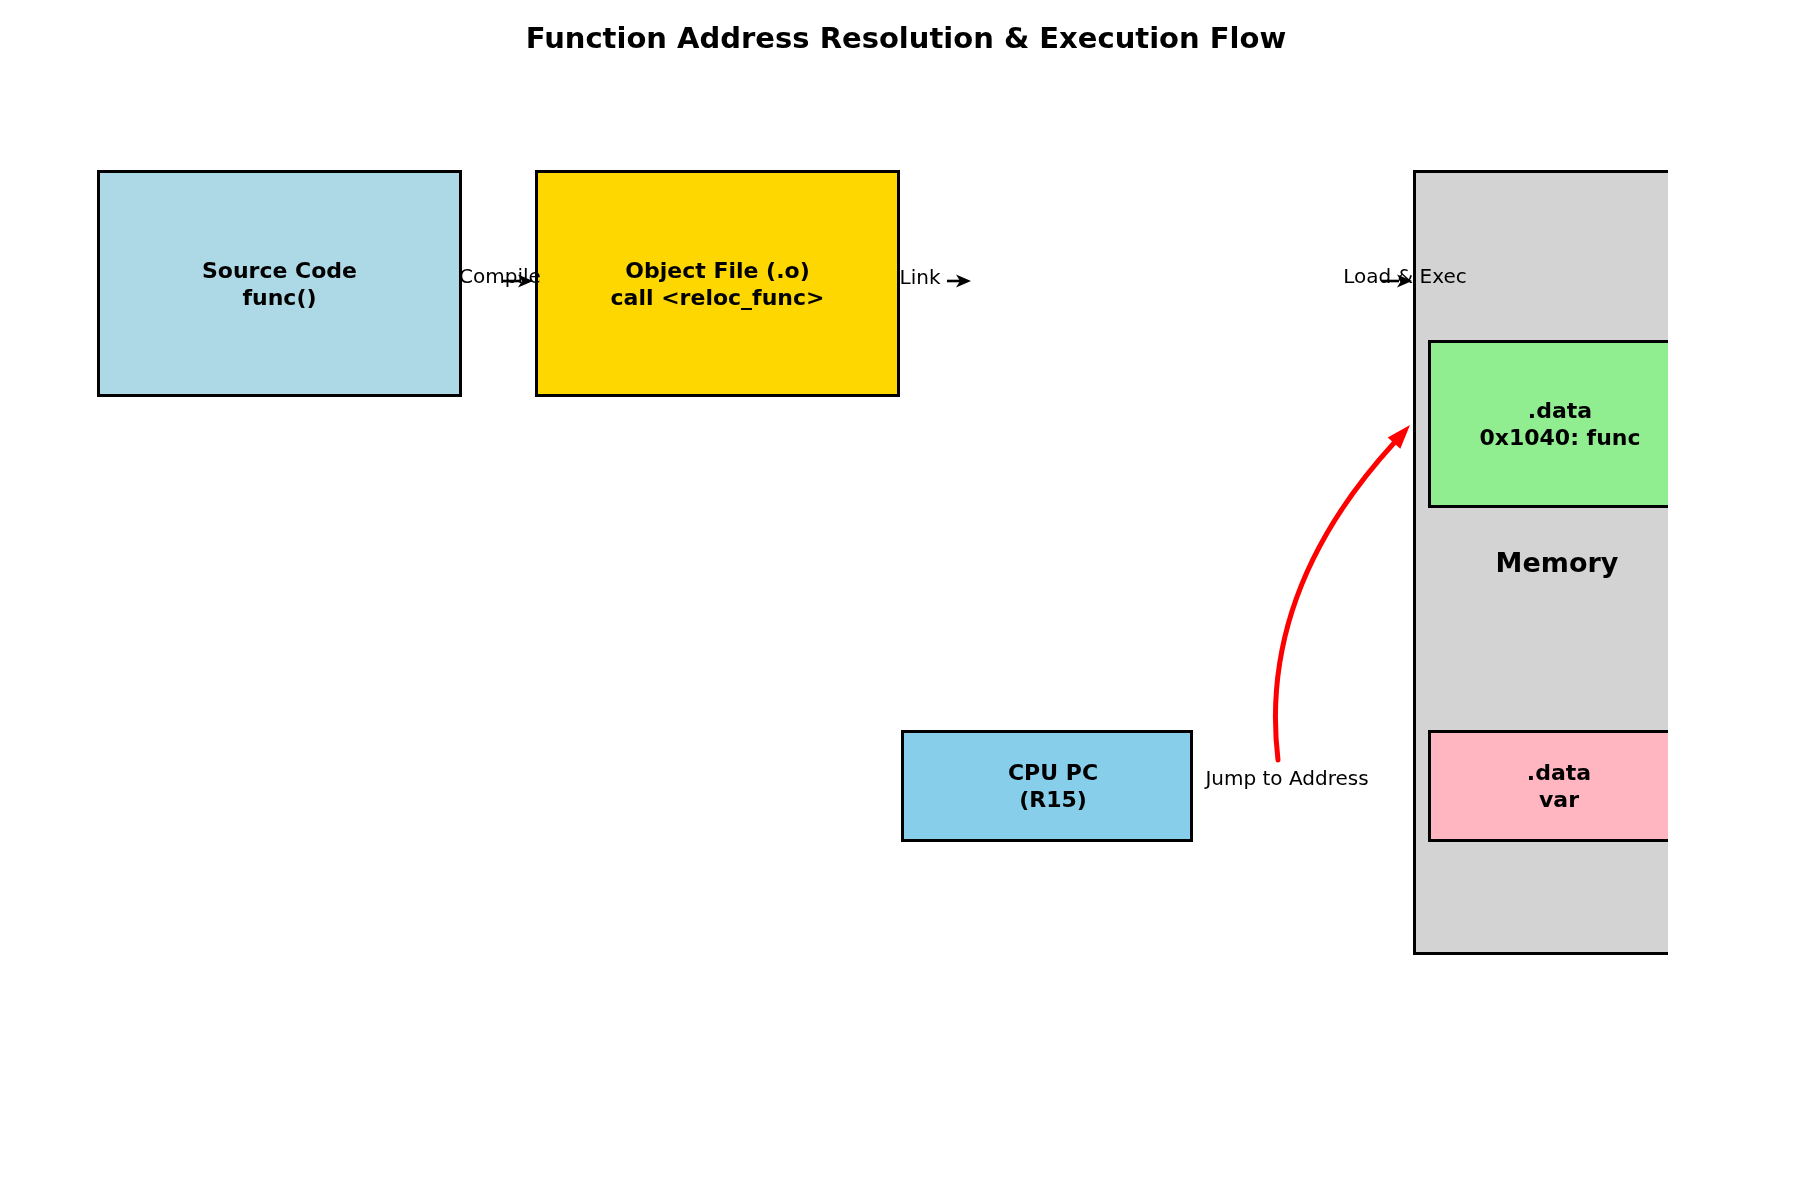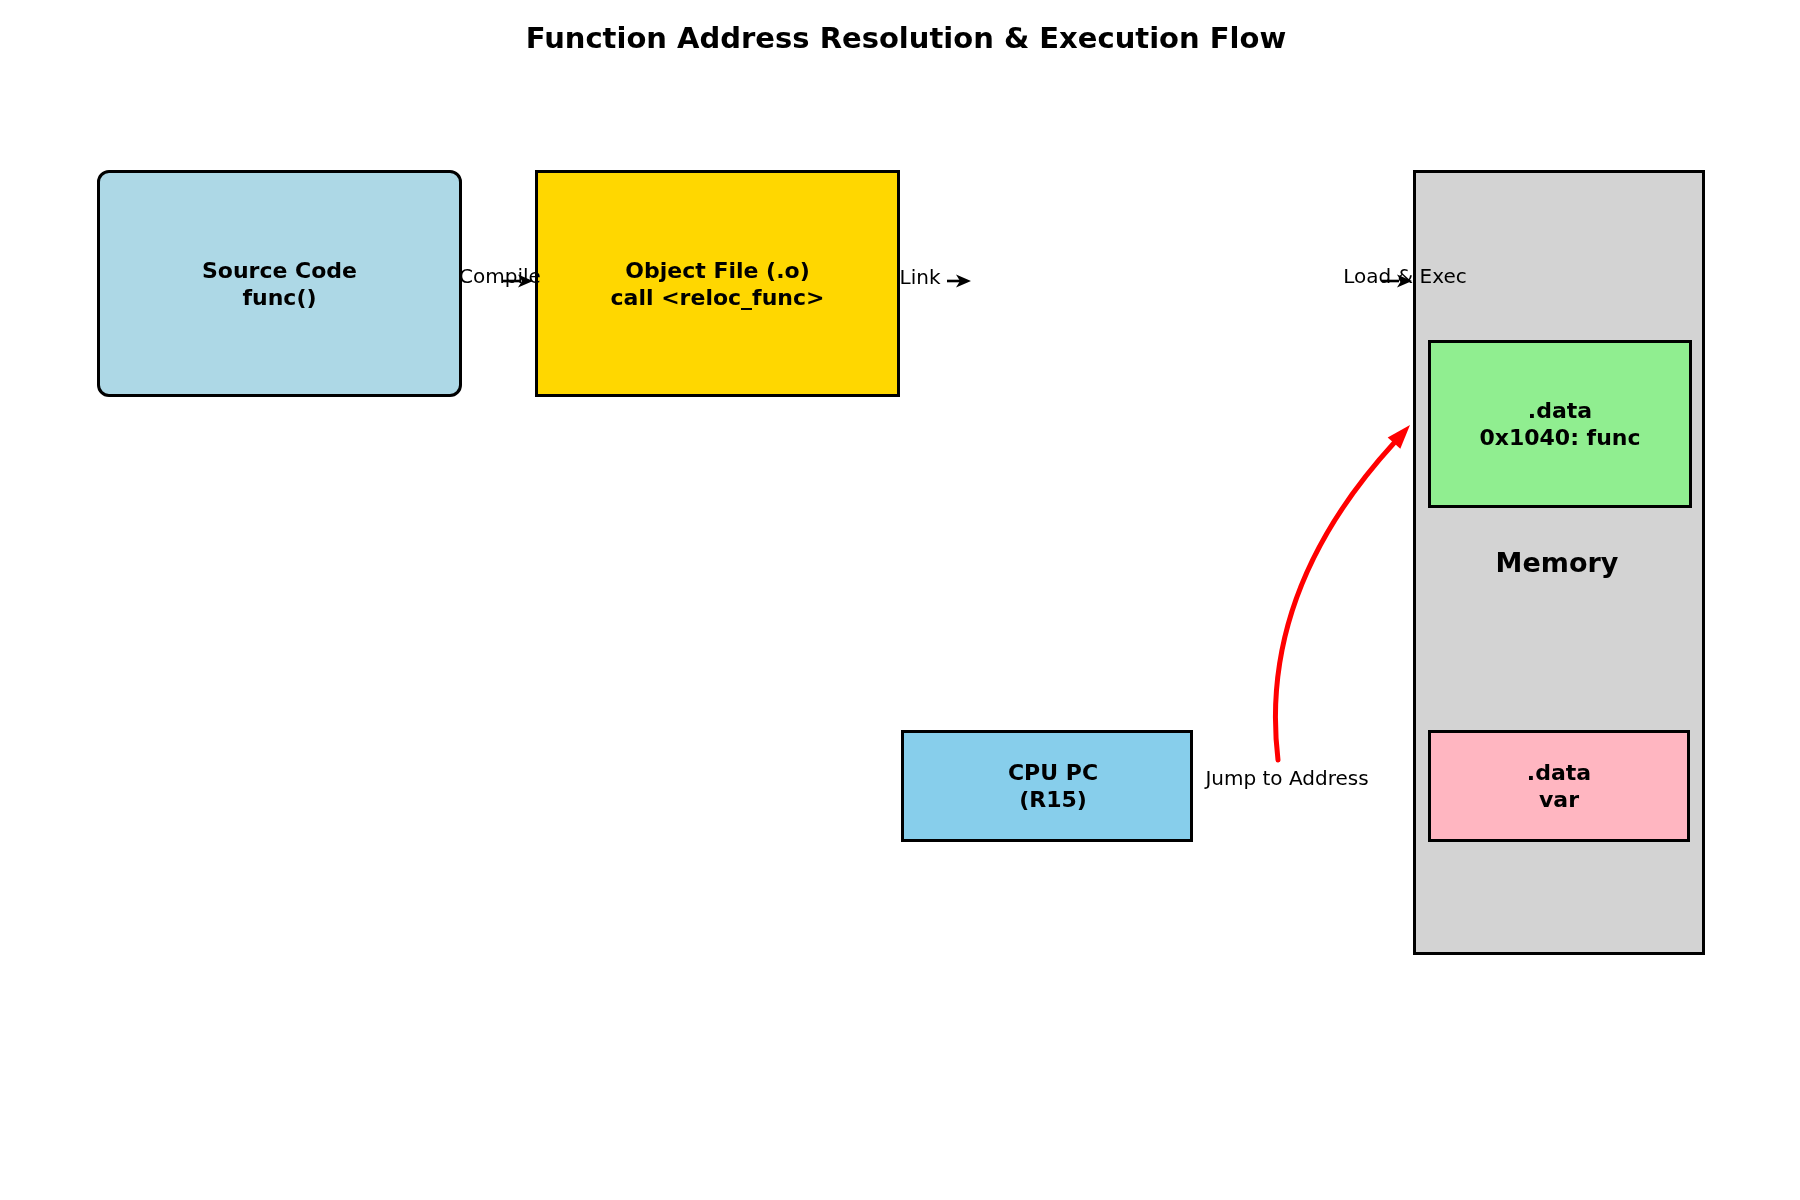--- a/index.html
+++ b/index.html
@@ -1,18 +1,18 @@
 <!DOCTYPE html>
 <html><head>
 <meta charset="utf-8">
 <style>
   html, body { margin: 0; padding: 0; background: #ffffff; }
   #diagram-canvas {
     position: relative;
-    width: 1800px;
+    width: 1668px;
     height: 1200px;
     background: #ffffff;
     font-family: "DejaVu Sans", "Liberation Sans", sans-serif;
     overflow: hidden;
   }
   .title {
     position: absolute;
     top: 21px;
     left: 906px;
     transform: translateX(-50%);
@@ -75,21 +75,21 @@
     pointer-events: none;
   }
 </style>
 </head>
 <body>
 
 <div id="diagram-canvas">
 
   <div class="title">Function Address Resolution &amp; Execution Flow</div>
 
-  <div class="node node-source" style="background-color: rgb(173, 216, 230); border-radius: 12px;">
+  <div class="node node-source" style="background-color: rgb(173, 216, 230);">
     <div>Source Code</div>
     <div>func()</div>
   </div>
 
   <div class="node node-object" style="background-color: rgb(255, 215, 0);">
     <div>Object File (.o)</div>
     <div>call &lt;reloc_func&gt;</div>
   </div>
 
 

